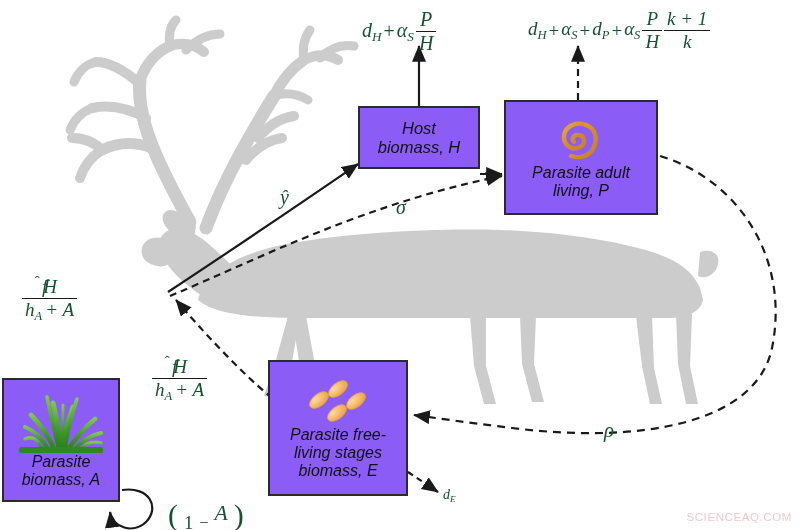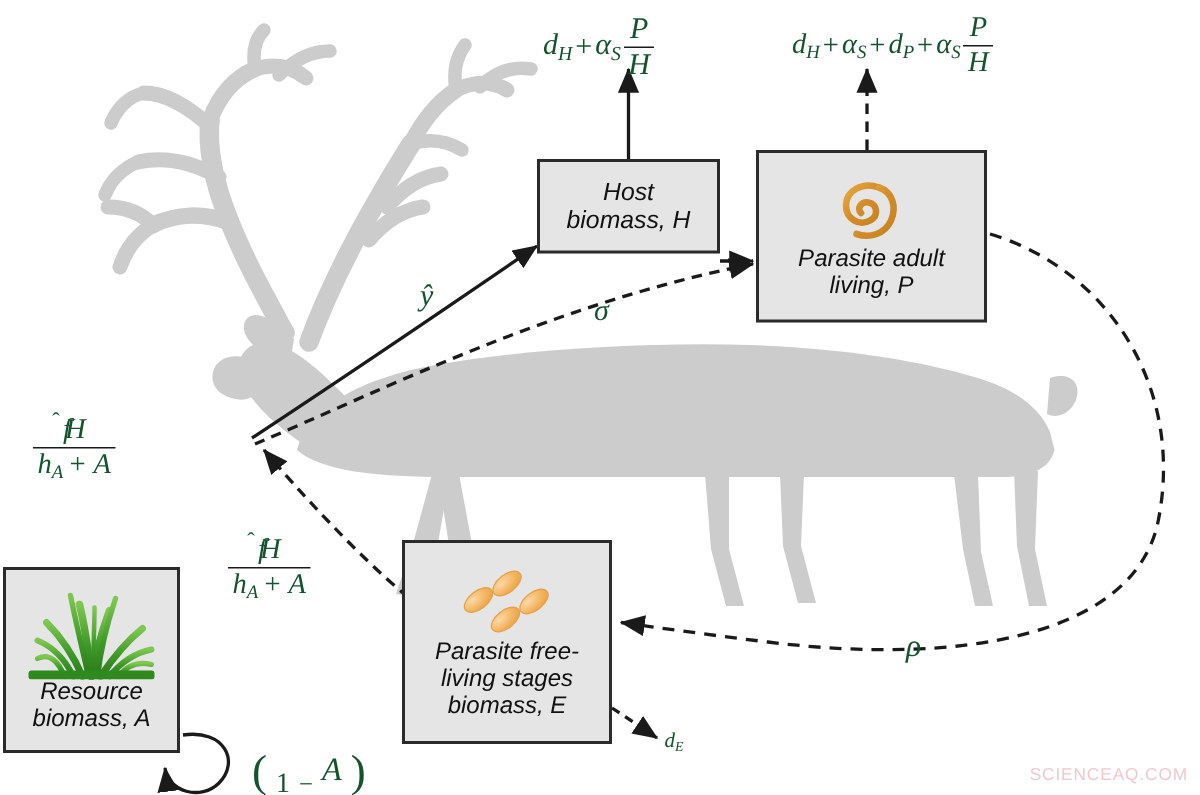--- a/index.html
+++ b/index.html
@@ -10,21 +10,21 @@
     overflow:hidden;
     position:relative;
   }
   #stage{position:absolute;left:0;top:0;width:800px;height:530px;}
   svg#canvas{position:absolute;left:0;top:0;width:800px;height:530px;}
 
   
   .node{
     position:absolute;
     box-sizing:border-box;
-    background:#e5e5e5;
+    background:#8b5cf6;
     border:2px solid #2b2b2b;
     display:flex;
     flex-direction:column;
     align-items:center;
     justify-content:center;
     text-align:center;
     font-style:italic;
     color:#111;
     z-index:6;
   }
@@ -212,21 +212,21 @@
         <path d="M34,60 C 28,48 20,40 10,36" stroke-width="4"></path>
         <path d="M58,60 C 66,50 76,44 86,42" stroke-width="4"></path>
         <path d="M44,60 C 40,42 36,26 32,6" stroke-width="3.6"></path>
         <path d="M50,60 C 52,42 56,26 62,8" stroke-width="3.6"></path>
         <path d="M28,60 C 24,50 18,44 10,48" stroke-width="3.4"></path>
         <path d="M64,60 C 70,52 78,50 86,52" stroke-width="3.4"></path>
         <path d="M47,60 C 47,44 48,28 48,14" stroke-width="3"></path>
       </g>
       <rect x="4" y="56" width="84" height="6" rx="2" fill="#2f8a1e"></rect>
     </svg>
-    <span class="lbl">Resource
+    <span class="lbl">Parasite
 biomass, A</span>
   </div>
 
   <div class="node" id="node-eggs">
     <svg class="node-icon" width="78" height="50" viewBox="0 0 78 50">
       <g fill="url(#eggg)" stroke="#e6a24a" stroke-width="0.8">
         <ellipse cx="20" cy="24" rx="11" ry="6" transform="rotate(-38 20 24)"></ellipse>
         <ellipse cx="39" cy="13" rx="11" ry="6" transform="rotate(-38 39 13)"></ellipse>
         <ellipse cx="57" cy="25" rx="11" ry="6" transform="rotate(-38 57 25)"></ellipse>
         <ellipse cx="38" cy="37" rx="11" ry="6" transform="rotate(-38 38 37)"></ellipse>
@@ -255,20 +255,24 @@
       <span>+</span>
       <span><span class="it">α</span><span class="sub">S</span></span>
       <span>+</span>
       <span><span class="it">d</span><span class="sub">P</span></span>
       <span>+</span>
       <span><span class="it">α</span><span class="sub">S</span></span>
       <span class="frac">
         <span class="num it">P</span>
         <span class="den it">H</span>
       </span>
+      <span class="frac">
+        <span class="num it">k + 1</span>
+        <span class="den it">k</span>
+      </span>
     </span>
   </div>
 
   <div class="math" id="eq-intake-up" style="left:22px;top:276px;font-size:19px;">
     <span class="frac">
       <span class="num">
         <span class="it" style="position:relative;">f</span><span style="position:relative;left:-10px;top:-7px;font-size:0.8em;">̂</span><span class="it" style="margin-left:-4px;">H</span>
       </span>
       <span class="den">
         <span class="it">h</span><span class="sub">A</span><span class="it" style="margin-left:3px;">+ A</span>

